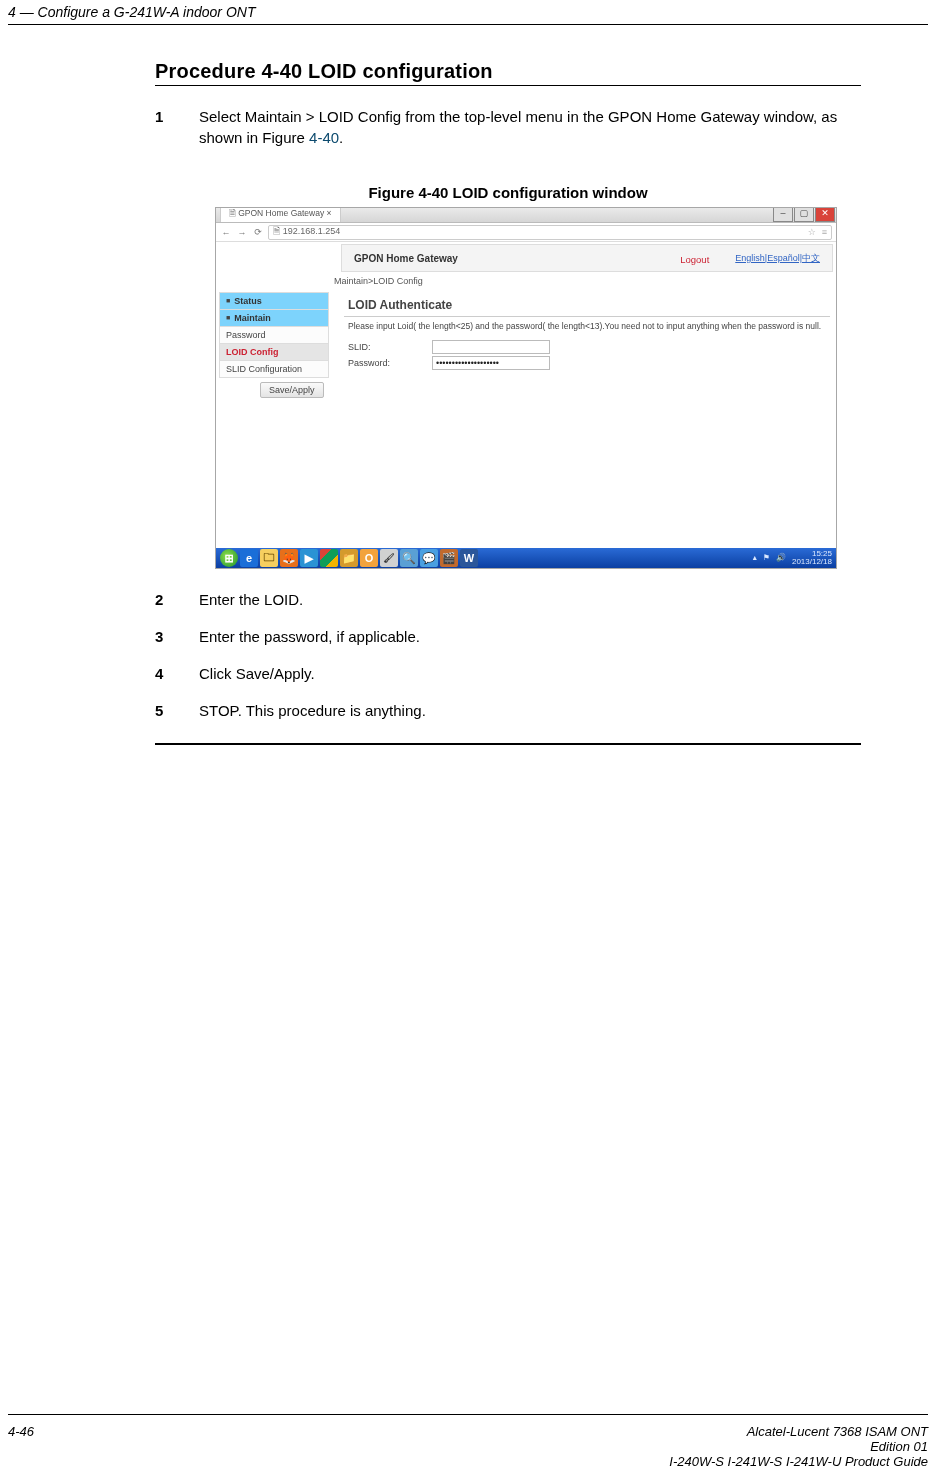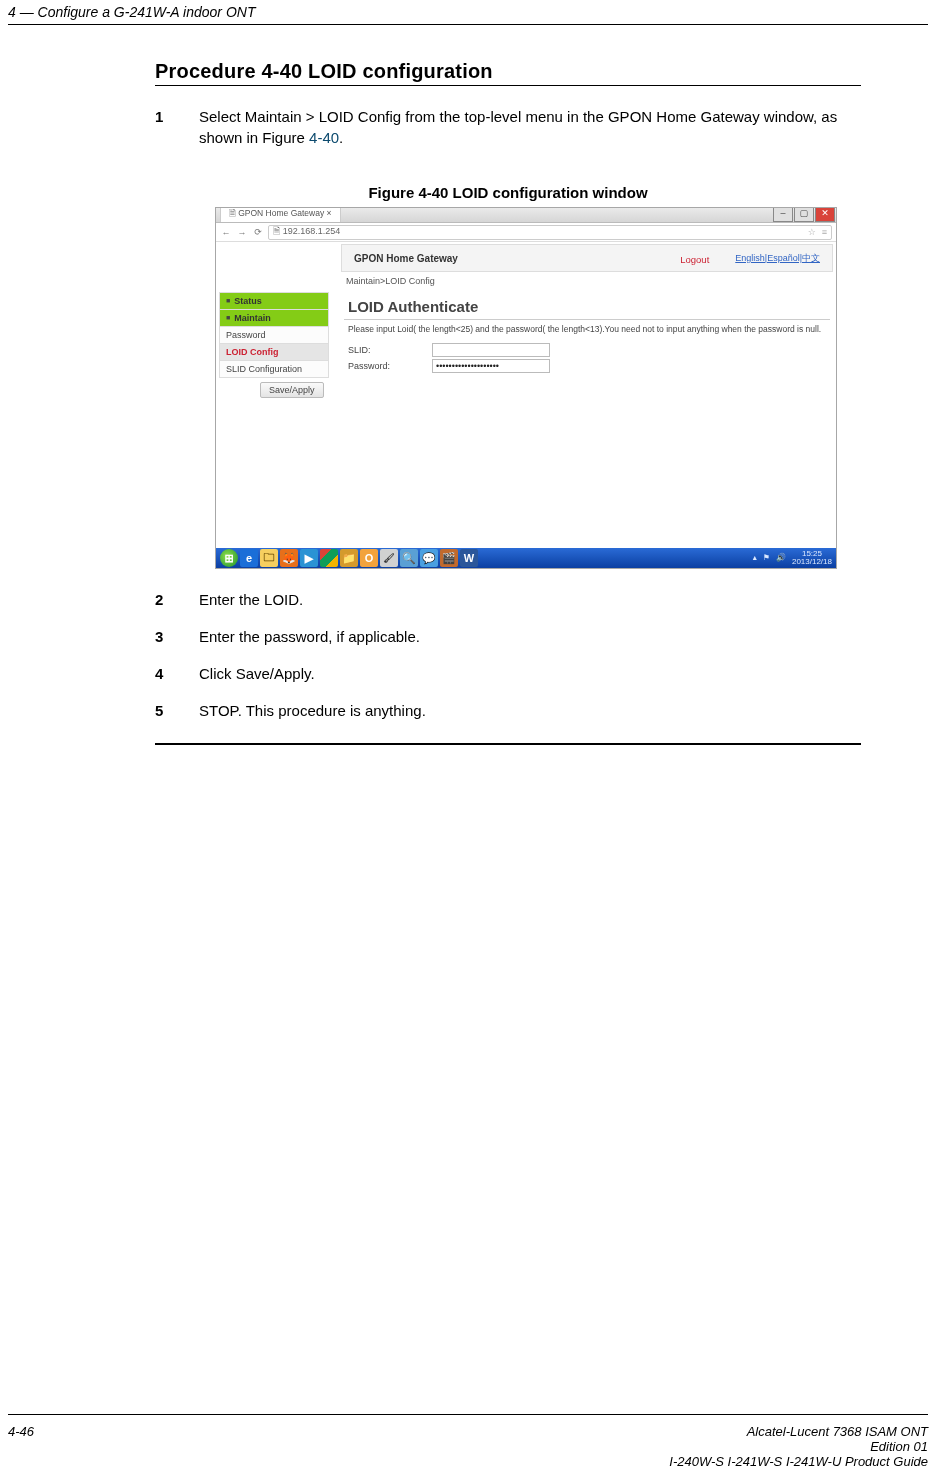--- a/index.html
+++ b/index.html
@@ -172,40 +172,40 @@
     justify-content: space-between;
   }
   .gw-title { font-size: 10px; font-weight: bold; color: #333; }
   .gw-right { display: flex; align-items: flex-end; gap: 26px; }
   .gw-logout { color: #c23; font-size: 9.5px; }
   .gw-langs { font-size: 9px; color: #3165c4; text-decoration: underline; }
 
   .gw-crumb {
     position: absolute;
     top: 34px;
-    left: 130px;
+    left: 118px;
     font-size: 9px;
     color: #555;
   }
 
   .sidebar {
     position: absolute;
     top: 50px;
     left: 3px;
     width: 110px;
   }
   .sb-item {
     border: 1px solid #ddd;
     border-top: none;
     padding: 3px 6px;
     font-size: 9px;
     background: #fcfcfc;
   }
   .sb-item:first-child { border-top: 1px solid #ddd; }
-  .sb-parent { background: #84cc16; font-weight: bold; color: #333;}
+  .sb-parent { background: #7dd3fc; font-weight: bold; color: #333;}
   .sb-active {
     background: #e5e5e5;
     color: #c23;
     font-weight: bold;
   }
   .sb-bullet::before {
     content: "■";
     font-size: 7px;
     margin-right: 4px;
     color: #444;
@@ -214,21 +214,21 @@
   }
 
   .panel {
     position: absolute;
     top: 52px;
     left: 128px;
     right: 6px;
   }
   .panel-title {
     font-weight: bold;
-    font-size: 15px;
+    font-size: 12px;
     padding: 4px 4px;
     border-bottom: 1px solid #ccc;
   }
   .panel-text {
     font-size: 8.5px;
     color: #444;
     padding: 4px 4px 8px;
   }
   .field-row {
     display: flex;
@@ -295,21 +295,21 @@
   .tb-vd { background: #c16a2d; }
   .tb-wd { background: #2b579a; color:#fff;}
   .tb-right {
     display: flex;
     align-items: center;
     gap: 6px;
     color: #dbe8ff;
     font-size: 8px;
     line-height: 1;
   }
-  .tb-clock { text-align: center; }
+  .tb-clock { text-align: right; }
 
   .end-rule {
     border-top: 2px solid #000;
     height: 0;
     margin-top: 22px;
   }
 
   .footer-rule {
     position: absolute;
     bottom: 62px;

